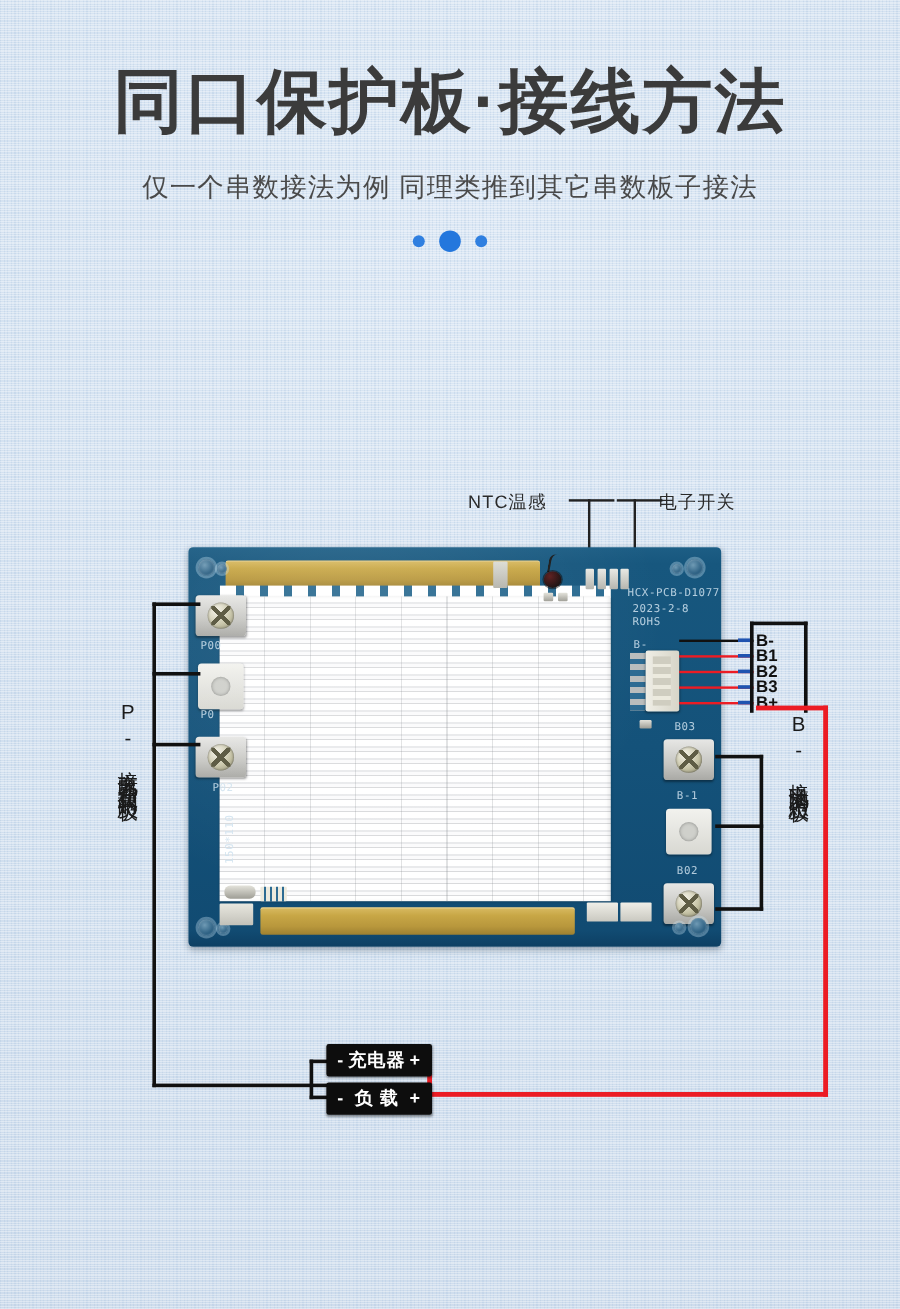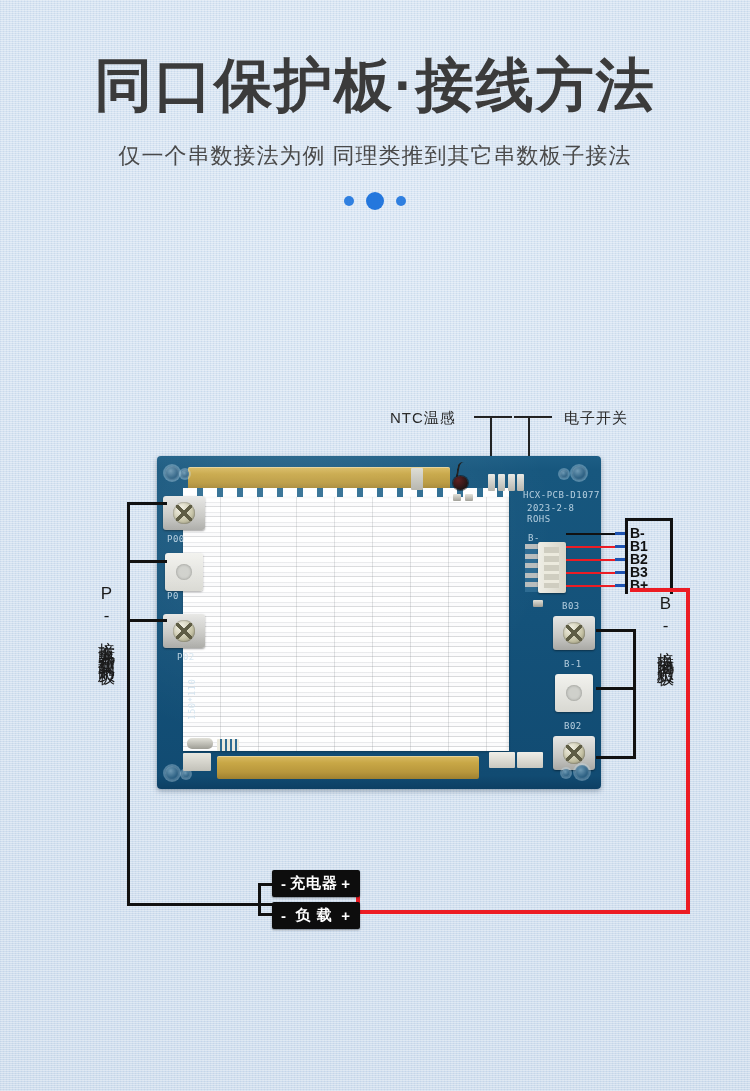--- a/index.html
+++ b/index.html
@@ -45,21 +45,21 @@
   .dot{border-radius:50%;background:#2f7fe0;}
   .dot.s{width:10px;height:10px;}
   .dot.l{width:18px;height:18px;background:#2477dd;}
 
   
   .callout{
     position:absolute;
     font-size:15px;color:#2a2a2a;white-space:nowrap;letter-spacing:1px;
   }
   #lbl-ntc{left:390px;top:409px;}
-  #lbl-sw{left:564px;top:409px;}
+  #lbl-sw{left:549px;top:409px;}
 
   .lead{position:absolute;background:#222;}
 
   
   #pcb{
     position:absolute;left:157px;top:456px;width:444px;height:333px;
     border-radius:4px;
     background:
       linear-gradient(180deg,#1d5e85 0%,#17577e 4%,#14527a 50%,#114b72 96%,#0d3f63 100%);
     box-shadow:0 2px 5px rgba(20,40,60,.35);

